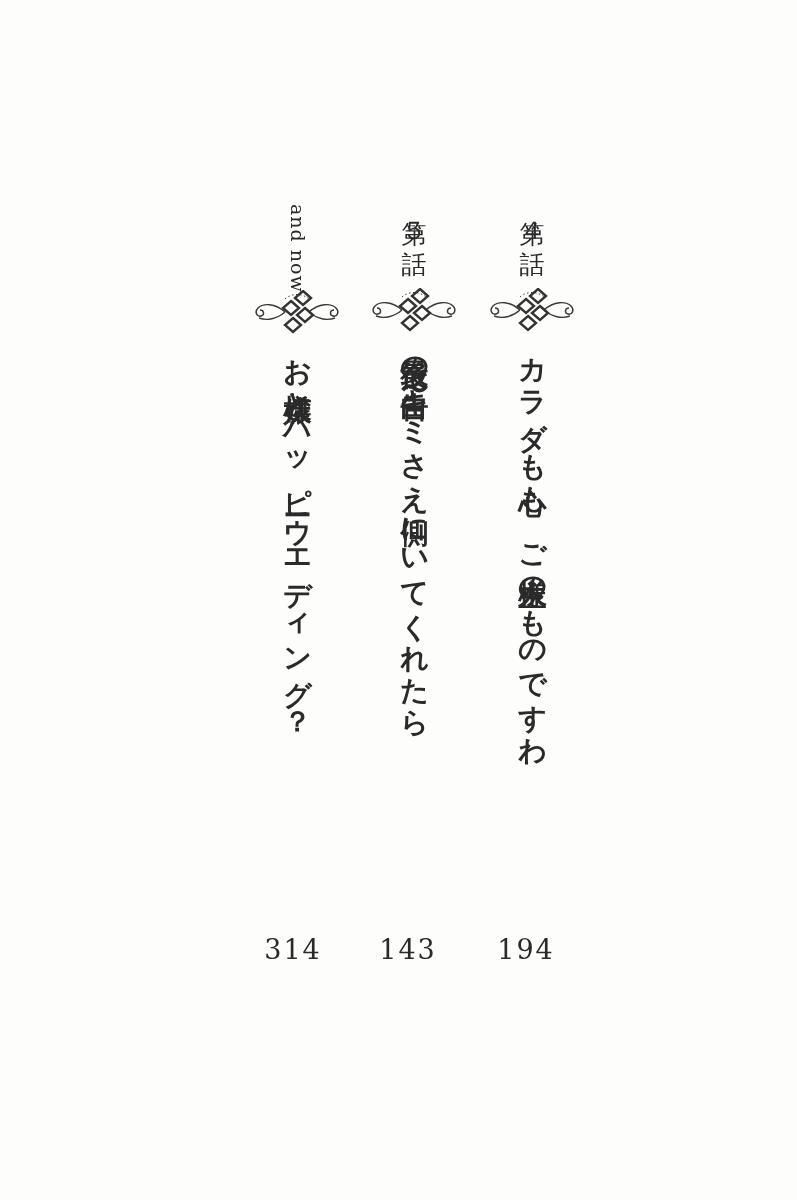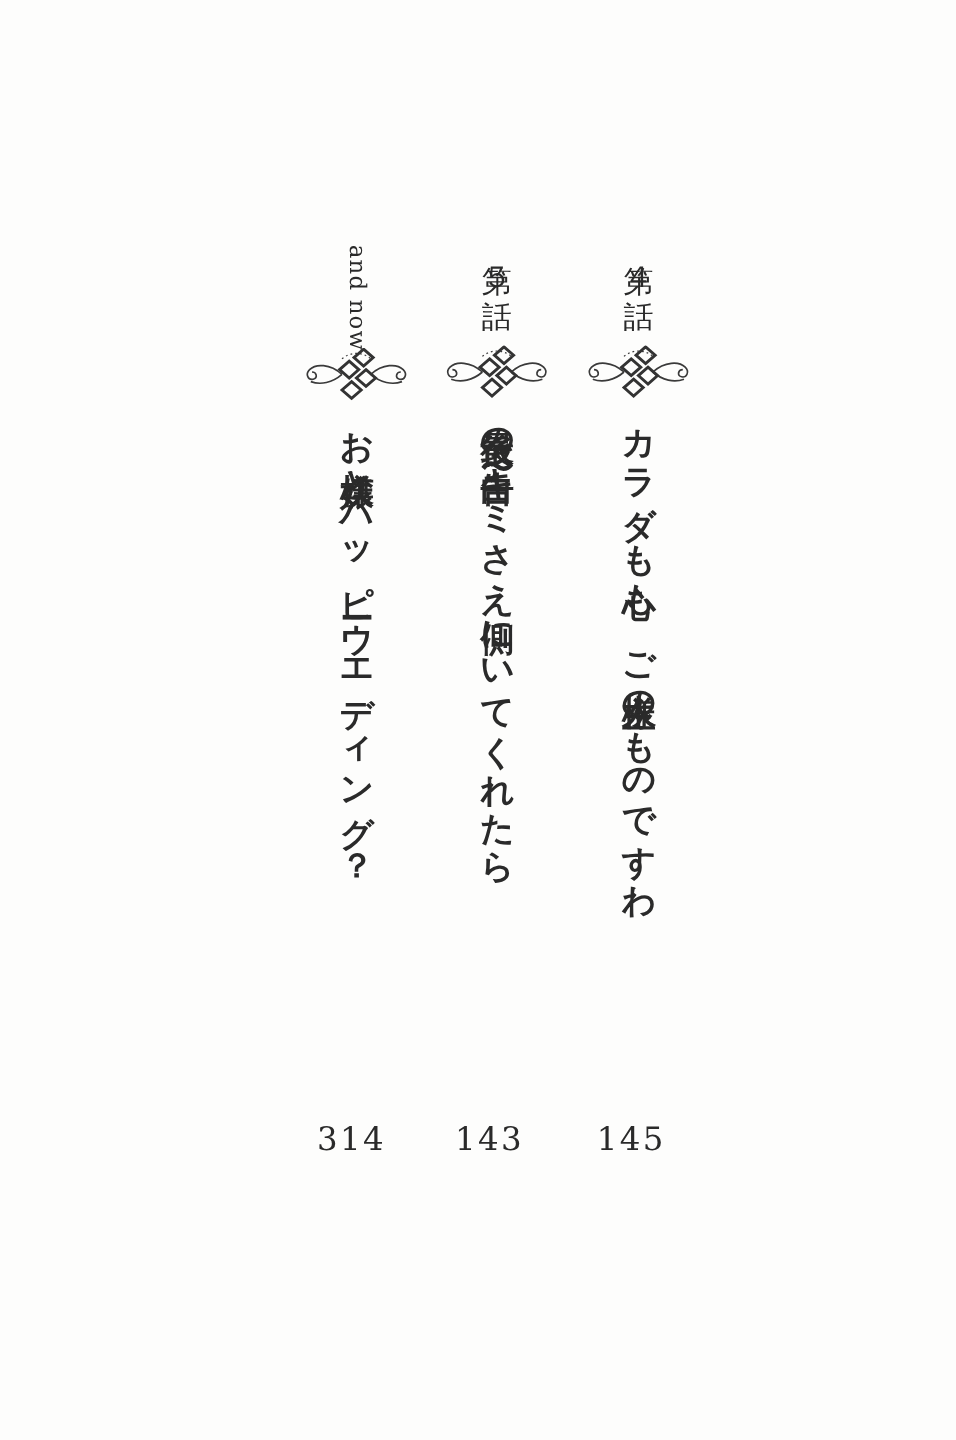--- a/index.html
+++ b/index.html
@@ -124,17 +124,17 @@
           <path d="M52 1 L60 8 L52 15 L44 8 Z"></path>
           <path d="M40 11 L48 18 L40 25 L32 18 Z"></path>
           <path d="M54 18 L62 25 L54 32 L46 25 Z"></path>
           <path d="M42 28 L50 35 L42 42 L34 35 Z"></path>
         </g>
       </svg>
     </div>
     <div class="chapter-title">お嬢様とハッピーウエディング？</div>
   </section>
 
-  <div class="page-number pn-0">145</div>
+  <div class="page-number pn-0">194</div>
   <div class="page-number pn-1">143</div>
   <div class="page-number pn-2">314</div>
 
 </div>
 
 </body></html>

